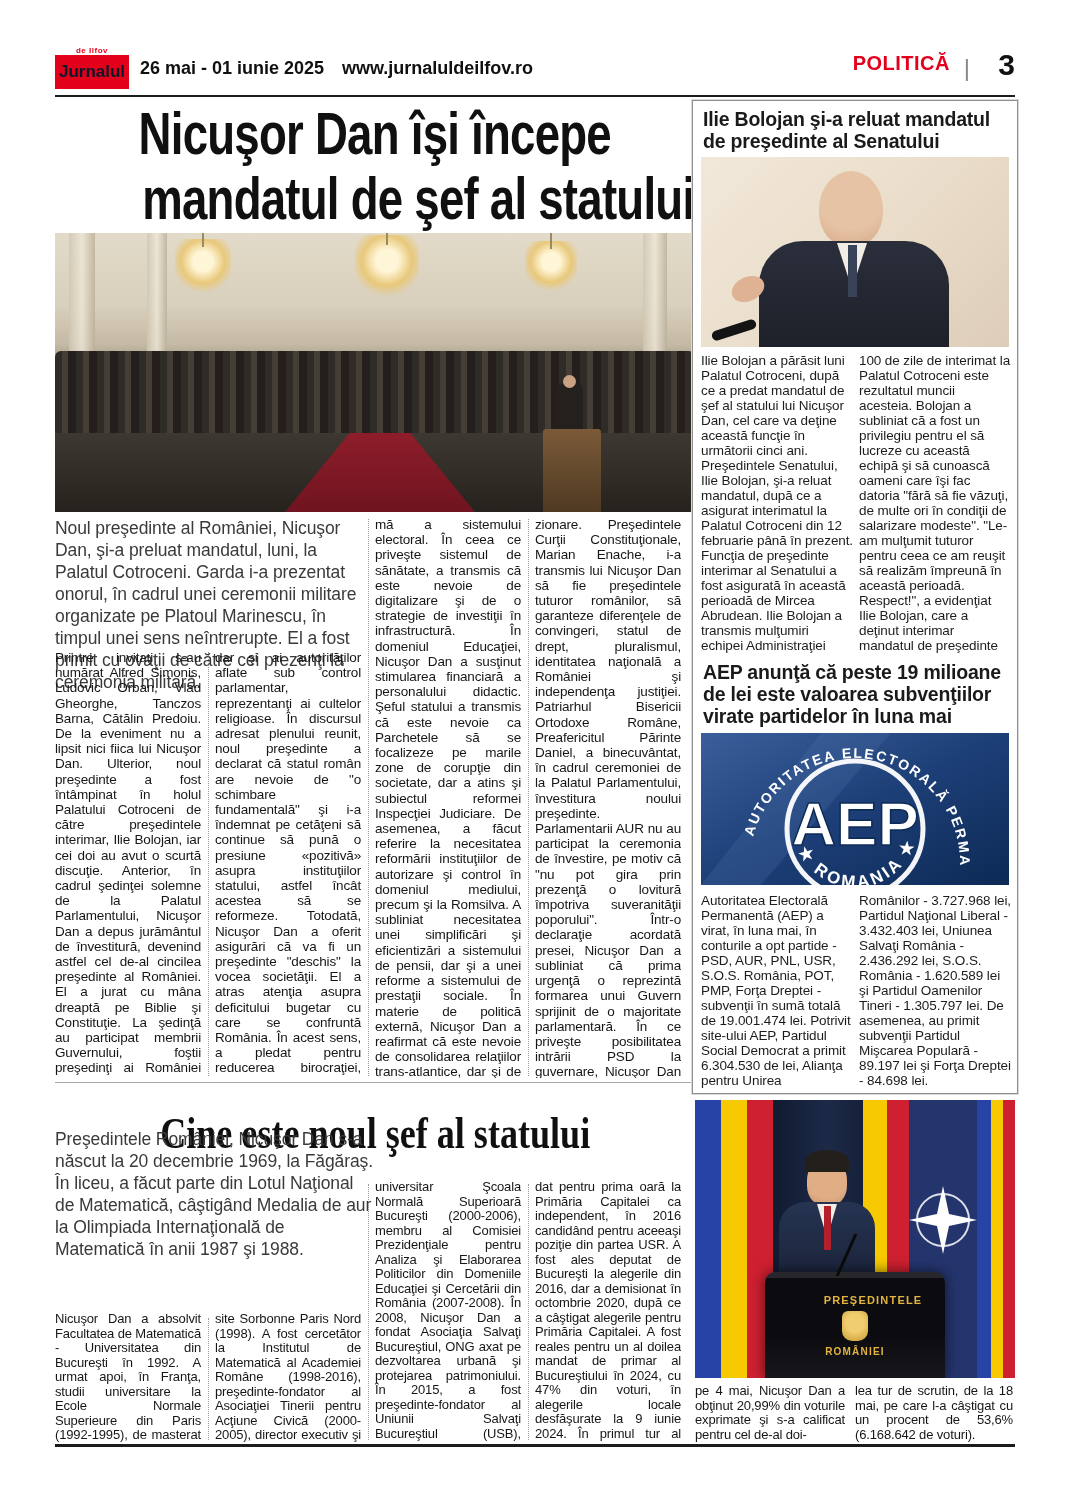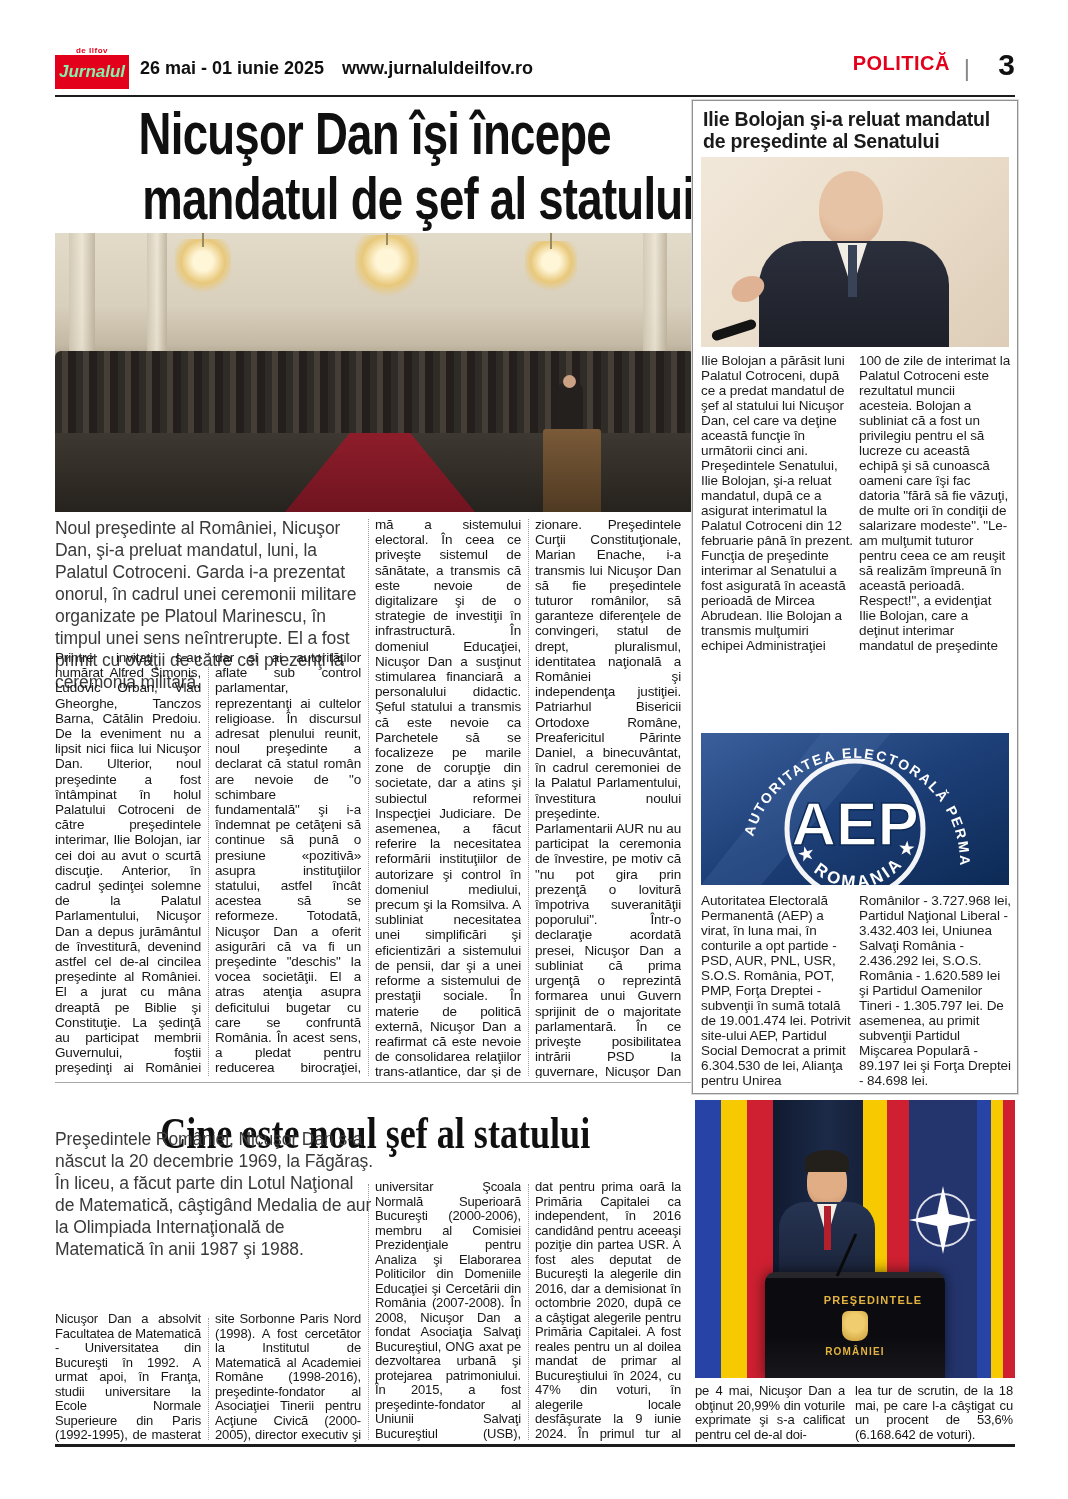--- a/index.html
+++ b/index.html
@@ -1,20 +1,20 @@
 <!DOCTYPE html>
 <html><head>
 <meta charset="utf-8">
 <style>
   html,body{margin:0;padding:0;background:#ffffff;}
   #page{position:relative;width:1068px;height:1499px;background:#ffffff;overflow:hidden;
         font-family:"Liberation Sans",sans-serif;color:#161616;}
   .abs{position:absolute;}
   
-  .logo-box{background:#e2001a;color:#86efac;font-weight:bold;font-style:italic;
+  .logo-box{background:#e2001a;color:#0f172a;font-weight:bold;
             display:flex;align-items:center;justify-content:center;}
   .logo-top{color:#e2001a;font-size:8px;font-weight:bold;text-align:center;letter-spacing:.5px;}
   .hdr-meta{font-size:18px;font-weight:bold;color:#101010;}
   .section-lbl{font-size:20px;font-weight:bold;color:#e2001a;letter-spacing:.5px;}
   .page-num{font-size:30px;font-weight:bold;color:#101010;}
   .hdr-sep{font-size:24px;color:#888;font-weight:normal;}
   .hrule{background:#1c1c1c;}
   .grule{background:#a8a8a8;}
   
   .main-head{font-weight:bold;color:#101010;text-align:center;line-height:62px;font-size:60px;
@@ -108,20 +108,21 @@
       <div class="abs" style="left:118px;top:14px;width:64px;height:76px;border-radius:50% 50% 46% 46%;background:radial-gradient(circle at 50% 32%,#e6c3a4 0 55%,#d5a887 100%);"></div>
       <div class="abs" style="left:58px;top:84px;width:190px;height:106px;border-radius:44px 44px 0 0;background:linear-gradient(180deg,#2b2f3c,#1d2028);"></div>
       <div class="abs" style="left:136px;top:86px;width:30px;height:46px;background:#f2ede4;clip-path:polygon(0 0,100% 0,50% 100%);"></div>
       <div class="abs" style="left:147px;top:88px;width:9px;height:52px;background:#394358;"></div>
       <div class="abs" style="left:30px;top:120px;width:34px;height:24px;border-radius:50%;background:#dfb293;transform:rotate(-25deg);"></div>
       <div class="abs" style="left:10px;top:168px;width:46px;height:10px;border-radius:5px;background:#141414;transform:rotate(-18deg);"></div>
     </div>
     <div class="abs scol" style="left:8px;top:252px;width:152px;height:300px;">Ilie Bolojan a părăsit luni Palatul Cotroceni, după ce a predat mandatul de şef al statului lui Nicuşor Dan, cel care va deţine această funcţie în următorii cinci ani. Preşedintele Senatului, Ilie Bolojan, şi-a reluat mandatul, după ce a asigurat interimatul la Palatul Cotroceni din 12 februarie până în prezent. Funcţia de preşedinte interimar al Senatului a fost asigurată în această perioadă de Mircea Abrudean. Ilie Bolojan a transmis mulţumiri echipei Administraţiei Prezidenţiale, subliniind că tot ce s-a realizat în cele</div>
     <div class="abs scol" style="left:166px;top:252px;width:152px;height:300px;">100 de zile de interimat la Palatul Cotroceni este rezultatul muncii acesteia. Bolojan a subliniat că a fost un privilegiu pentru el să lucreze cu această echipă şi să cunoască oameni care îşi fac datoria "fără să fie văzuţi, de multe ori în condiţii de salarizare modeste". "Le-am mulţumit tuturor pentru ceea ce am reuşit să realizăm împreună în această perioadă. Respect!", a evidenţiat Ilie Bolojan, care a deţinut interimar mandatul de preşedinte al României după demisia lui Klaus Iohannis.</div>
 
+    <div class="abs side-head" style="left:10px;top:560px;width:302px;">AEP anunţă că peste 19 milioane de lei este valoarea subvenţiilor virate partidelor în luna mai</div>
     <div class="abs ph" style="left:8px;top:632px;width:308px;height:152px;">
       <svg width="308" height="152" viewBox="0 0 308 152">
         <defs>
           <linearGradient id="aepbg" x1="0" y1="0" x2="1" y2="1">
             <stop offset="0" stop-color="#3a5f9a"></stop>
               <stop offset="0.5" stop-color="#1d3f78"></stop>
               <stop offset="1" stop-color="#0d2a55"></stop>
           </linearGradient>
           <path id="arcTop" d="M 49 130 A 105 105 0 1 1 259 130"></path>
           <path id="arcBot" d="M 94 108 A 62 62 0 0 0 214 108"></path>

